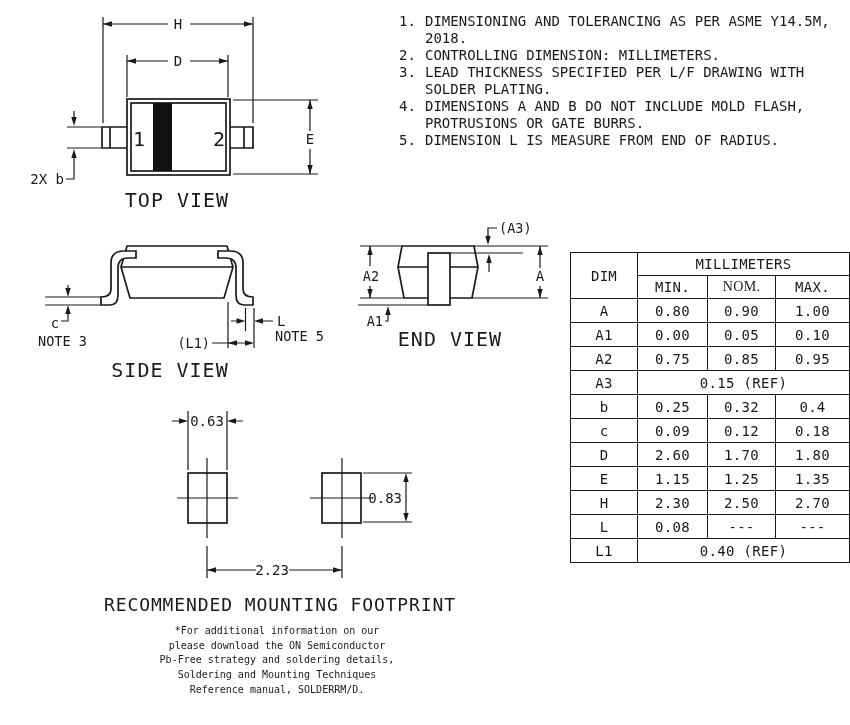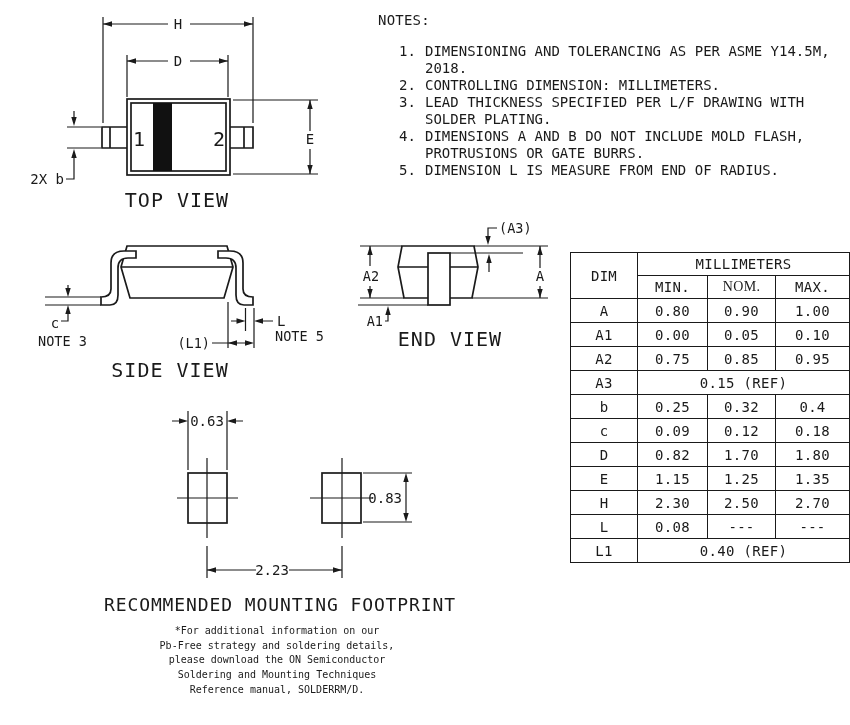--- a/index.html
+++ b/index.html
@@ -114,21 +114,20 @@
          M406,473 l-2.7,9 h5.4 z M406,522 l-2.7,-9 h5.4 z
          M207,570 l9,-2.7 v5.4 z M342,570 l-9,-2.7 v5.4 z"></path>
     <text class="dim mid" x="207" y="426">0.63</text>
     <text class="dim end" x="402" y="503">0.83</text>
     <text class="dim mid" x="272" y="575">2.23</text>
     <text class="ftitle mid" x="280" y="611">RECOMMENDED MOUNTING FOOTPRINT</text>
   </g>
 </svg>
 
 <div class="notes">
-  <div class="notes-heading">NOTES:</div>
   <div class="notes-list">
     <div class="note-row">
       <span class="note-num">1.</span>
       <span class="note-text">DIMENSIONING AND TOLERANCING AS PER ASME Y14.5M, 2018.</span>
     </div>
     <div class="note-row">
       <span class="note-num">2.</span>
       <span class="note-text">CONTROLLING DIMENSION: MILLIMETERS.</span>
     </div>
     <div class="note-row">
@@ -186,21 +185,21 @@
     <td>0.4</td>
   </tr>
   <tr class="drow">
     <td>c</td>
     <td>0.09</td>
     <td>0.12</td>
     <td>0.18</td>
   </tr>
   <tr class="drow">
     <td>D</td>
-    <td>0.82</td>
+    <td>2.60</td>
     <td>1.70</td>
     <td>1.80</td>
   </tr>
   <tr class="drow">
     <td>E</td>
     <td>1.15</td>
     <td>1.25</td>
     <td>1.35</td>
   </tr>
   <tr class="drow">
@@ -217,17 +216,17 @@
   </tr>
   <tr class="drow">
     <td>L1</td>
     <td colspan="3">0.40 (REF)</td>
   </tr>
 </tbody>
   </table>
 
 <div class="footnote">
   <div>*For additional information on our</div>
+  <div>please download the ON Semiconductor</div>
   <div>Pb-Free strategy and soldering details,</div>
-  <div>please download the ON Semiconductor</div>
   <div>Soldering and Mounting Techniques</div>
   <div>Reference manual, SOLDERRM/D.</div>
 </div>
 
 </body></html>

